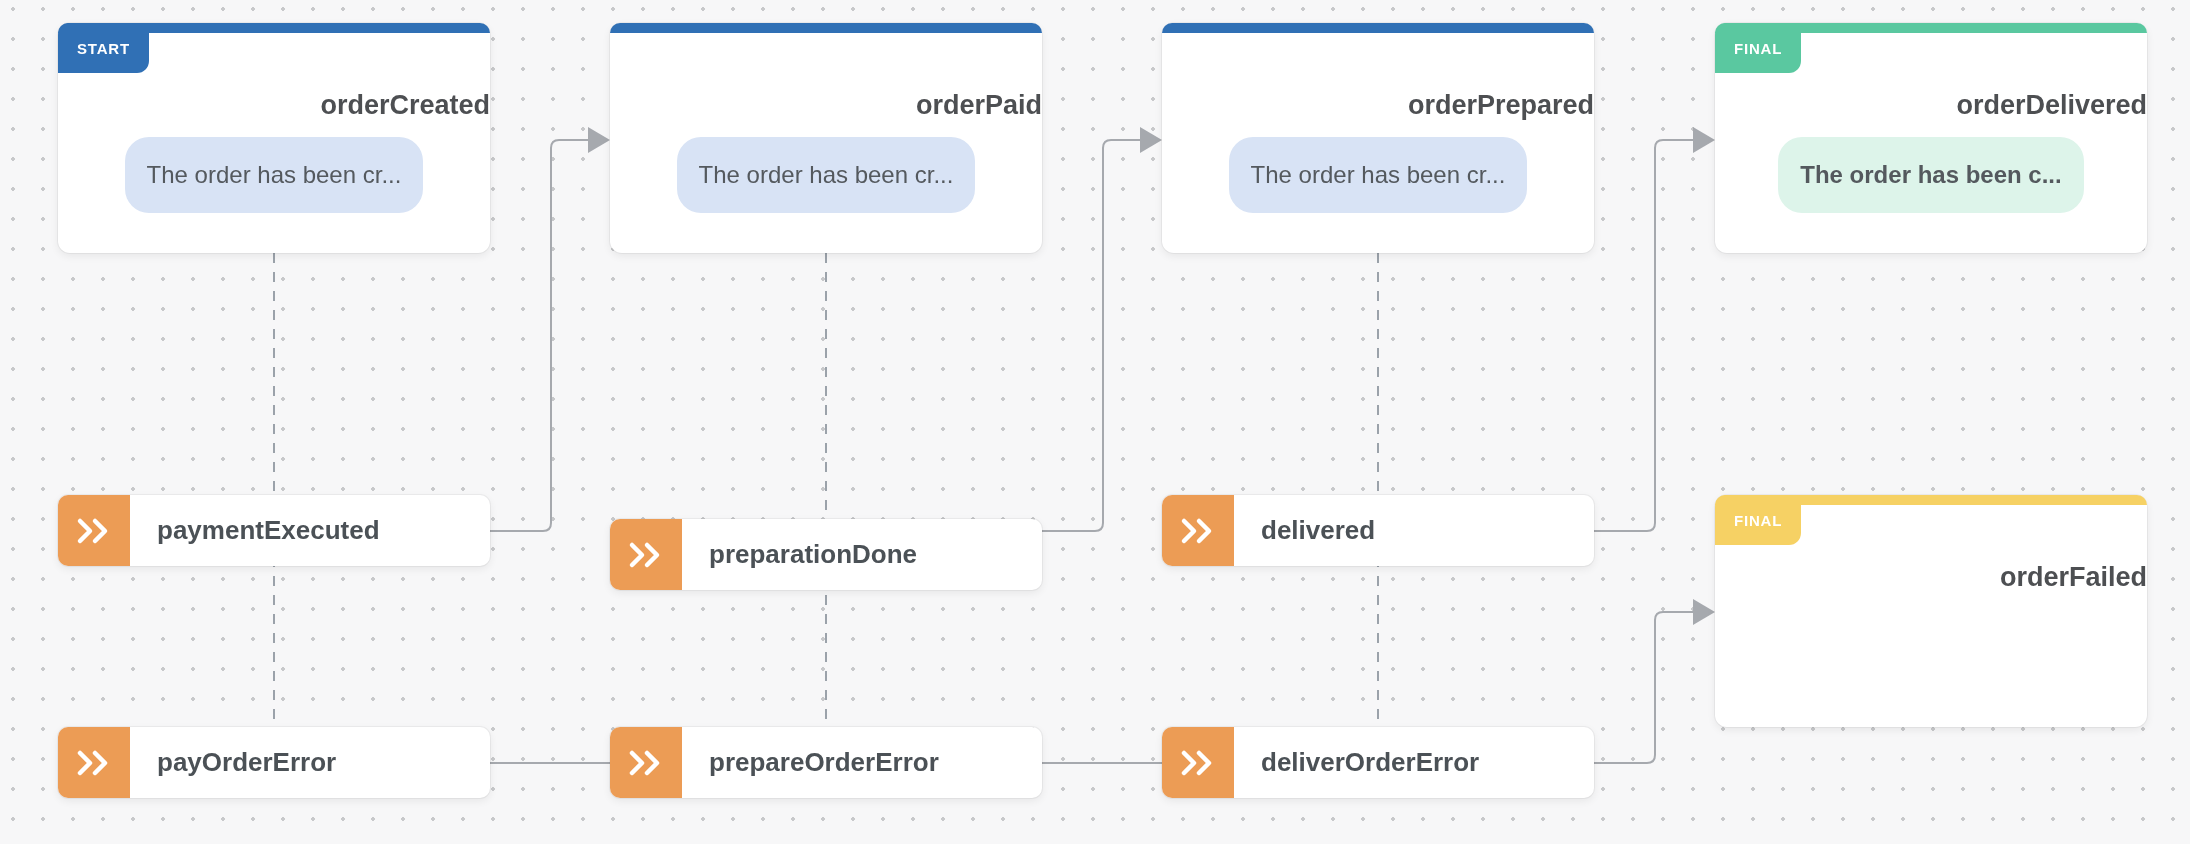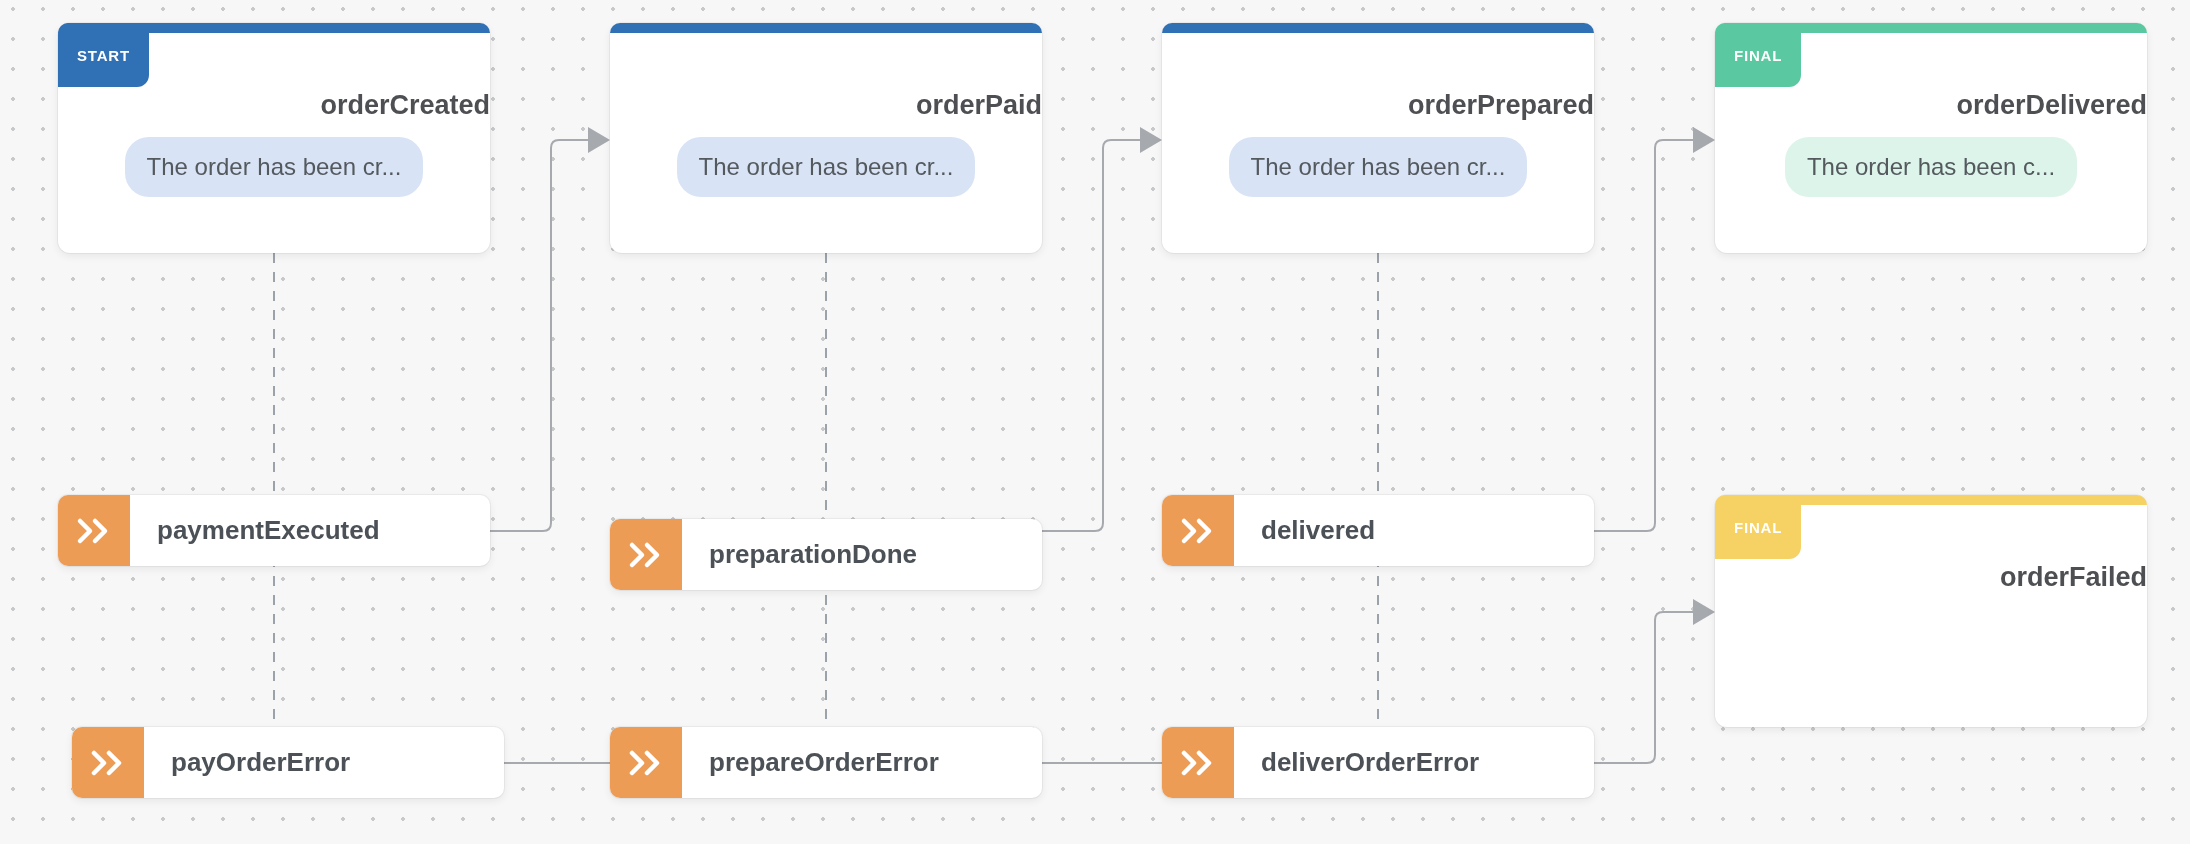--- a/index.html
+++ b/index.html
@@ -27,41 +27,41 @@
   .state-node{
     position:absolute;width:432px;height:230px;background:#fff;border-radius:12px;
     box-shadow:0 0 0 1px rgba(0,0,0,0.045), 0 3px 8px rgba(0,0,0,0.07);
     z-index:2;
   }
   .state-node .bar{
     position:absolute;top:0;left:0;right:0;height:10px;
     border-radius:12px 12px 0 0;background:var(--blue);
   }
   .state-node .badge{
-    position:absolute;top:0;left:0;height:34px;padding:15px 19px;
+    position:absolute;top:0;left:0;height:34px;padding:8px 19px;
     display:flex;align-items:center;
     background:var(--blue);color:var(--badge-text);
     font-size:15px;font-weight:700;letter-spacing:0.8px;
     border-radius:12px 0 12px 0;
     text-align:center;
   }
   .state-node.final-success .bar, .state-node.final-success .badge{background:var(--green);}
   .state-node.final-error   .bar, .state-node.final-error   .badge{background:var(--yellow);}
   .state-title{
     margin-top:66px;text-align:right;
     font-size:27px;line-height:32px;font-weight:700;color:var(--title);
   }
   .state-pill{
     margin:16px auto 0;width:max-content;max-width:380px;
-    padding:16px 22px;border-radius:24px;
+    padding:24px 22px;border-radius:24px;
     font-size:24px;line-height:28px;color:#54595E;
     white-space:nowrap;overflow:hidden;text-overflow:ellipsis;
     background:var(--pill-blue);
   }
-  .state-node.final-success .state-pill{background:var(--pill-green);}
+  .state-node.final-success .state-pill{background:var(--pill-green);font-weight:bold;}
   .state-node.final-error   .state-pill{background:var(--pill-yellow);}
   .state-node.tall{height:232px;}
 
   
   .event-node{
     position:absolute;width:432px;height:71px;background:#fff;border-radius:10px;
     display:flex;align-items:center;
     box-shadow:0 0 0 1px rgba(0,0,0,0.045), 0 3px 8px rgba(0,0,0,0.07);
     z-index:2;
   }
@@ -157,21 +157,21 @@
   <div class="event-node" style="left:1162px;top:495px;">
     <div class="event-icon">
       <svg width="36" height="28" viewBox="0 0 36 28" fill="none">
         <polyline points="4,4 14,14 4,24" stroke="#fff" stroke-width="4.5" stroke-linecap="round" stroke-linejoin="round"></polyline>
         <polyline points="19,4 29,14 19,24" stroke="#fff" stroke-width="4.5" stroke-linecap="round" stroke-linejoin="round"></polyline>
       </svg>
     </div>
     <div class="event-label">delivered</div>
   </div>
 
-  <div class="event-node" style="left:72px;top:727px;">
+  <div class="event-node" style="left:58px;top:727px;">
     <div class="event-icon">
       <svg width="36" height="28" viewBox="0 0 36 28" fill="none">
         <polyline points="4,4 14,14 4,24" stroke="#fff" stroke-width="4.5" stroke-linecap="round" stroke-linejoin="round"></polyline>
         <polyline points="19,4 29,14 19,24" stroke="#fff" stroke-width="4.5" stroke-linecap="round" stroke-linejoin="round"></polyline>
       </svg>
     </div>
     <div class="event-label">payOrderError</div>
   </div>
 
   <div class="event-node" style="left:610px;top:727px;">

